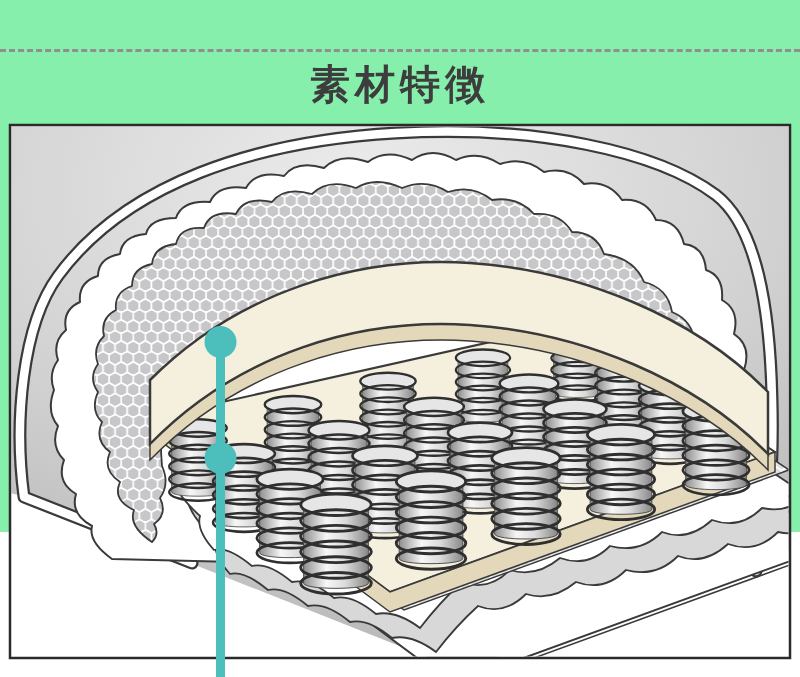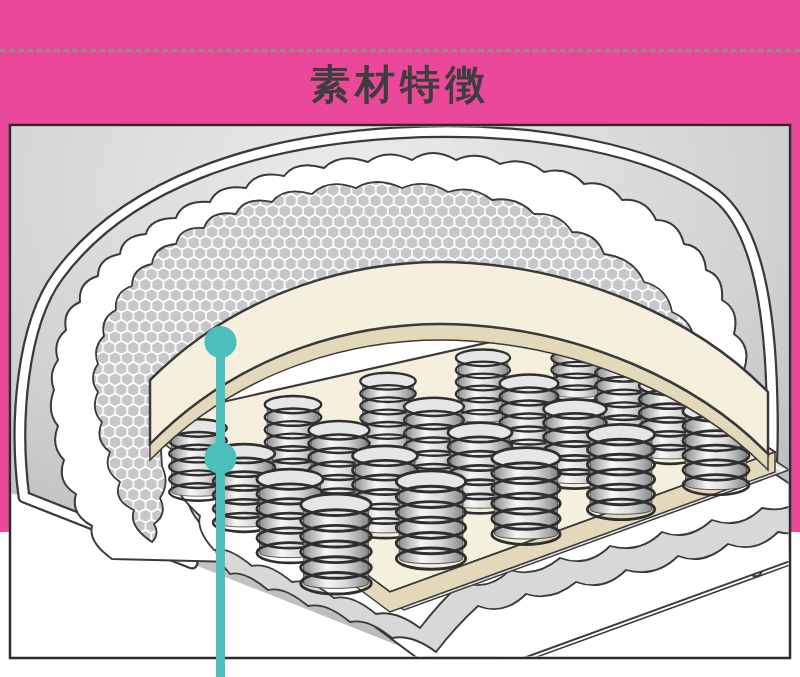--- a/index.html
+++ b/index.html
@@ -1,20 +1,20 @@
 <!DOCTYPE html>
 <html style="--accent: #4CBFBC; --border: #2B2B2B; --foam: #F5EFDD; --foam-edge: #E3D8BA;"><head>
 <meta charset="utf-8">
 <style>
   html,body{margin:0;padding:0;}
   body{
     width:800px;height:677px;background:#ffffff;overflow:hidden;position:relative;
     font-family:"Liberation Sans","DejaVu Sans",sans-serif;
   }
-  .page{position:relative;width:800px;height:532px;background:#ec4899;}
+  .page{position:relative;width:800px;height:532px;background:#86efac;}
   .top-divider{
     position:absolute;top:49px;left:0;width:800px;height:0;
     border-top:3px dashed #8f8f8f;
   }
   .page-title{
     position:absolute;top:62px;left:0;width:800px;
     text-align:center;font-size:40px;font-weight:bold;color:#3d3d3d;
     letter-spacing:5px;line-height:1.1;margin:0;
   }
   .diagram-wrap{position:absolute;top:122px;left:0;width:800px;height:555px;}

